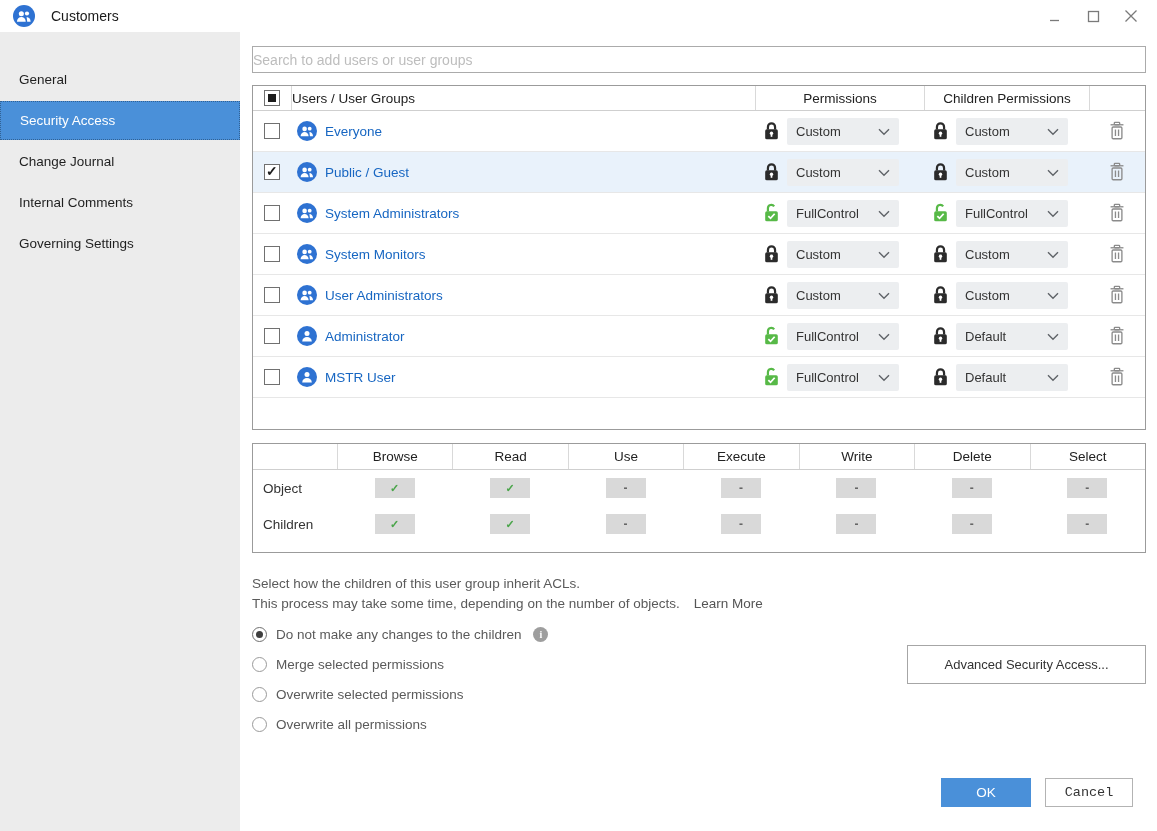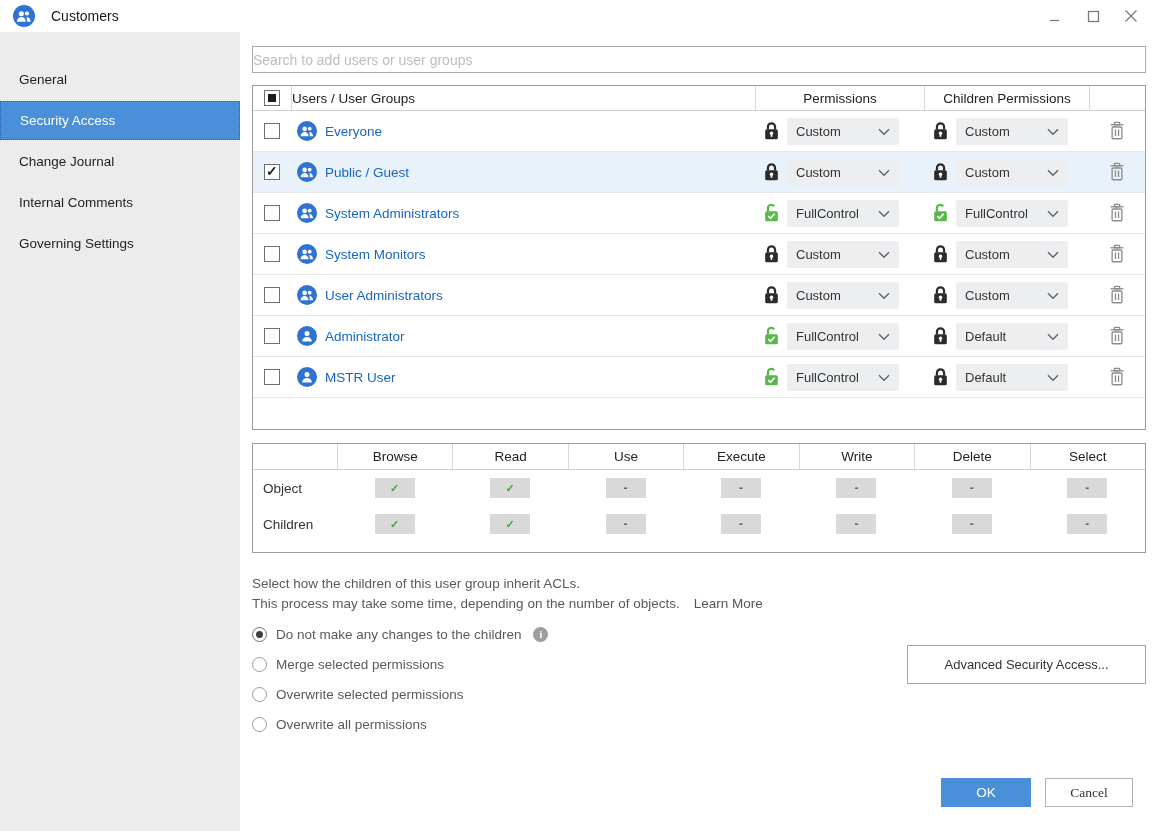--- a/index.html
+++ b/index.html
@@ -89,21 +89,21 @@
 
   .radio-opt { position:absolute; left:252px; display:flex; align-items:center; gap:9px; font-size:13.5px; color:#5a5a5a; height:20px; }
   .radio { width:15px; height:15px; border-radius:50%; border:1px solid #9a9a9a; background:#fff; position:relative; flex:0 0 auto; cursor:default; }
   .radio.selected { border-color:#6f6f6f; }
   .radio.selected::after { content:""; position:absolute; left:3px; top:3px; width:7px; height:7px; border-radius:50%; background:#3f3f3f; }
   .info-icon { width:15px; height:15px; border-radius:50%; background:#9e9e9e; color:#fff; display:inline-flex; align-items:center; justify-content:center; font-size:10px; font-weight:bold; margin-left:3px; font-family:"Liberation Serif",serif; }
 
   
   .btn-advanced { position:absolute; left:907px; top:645px; width:239px; height:39px; background:#fff; border:1px solid #a6a6a6; font-size:13px; color:#333; font-family:"Liberation Sans",sans-serif; cursor:default; }
   .btn-ok { position:absolute; left:941px; top:778px; width:90px; height:29px; background:#4a90d9; border:1px solid #4a90d9; color:#fff; font-size:13.5px; font-family:"Liberation Sans",sans-serif; cursor:default; }
-  .btn-cancel { position:absolute; left:1045px; top:778px; width:88px; height:29px; background:#fff; border:1px solid #b3b3b3; color:#333; font-size:13.5px; font-family:Liberation Serif, serif; cursor:default; }
+  .btn-cancel { position:absolute; left:1045px; top:778px; width:88px; height:29px; background:#fff; border:1px solid #b3b3b3; color:#333; font-size:13.5px; font-family:Liberation Mono, monospace; cursor:default; }
 </style>
 </head>
 <body>
 
 <div class="titlebar">
   <span class="app-icon">
     <svg viewBox="0 0 20 20" width="22" height="22">
       <circle cx="10" cy="10" r="10" fill="#2e72d2"></circle>
       <circle cx="7.6" cy="7.9" r="2.3" fill="#fff"></circle>
       <circle cx="12.7" cy="7.7" r="1.9" fill="#fff"></circle>

